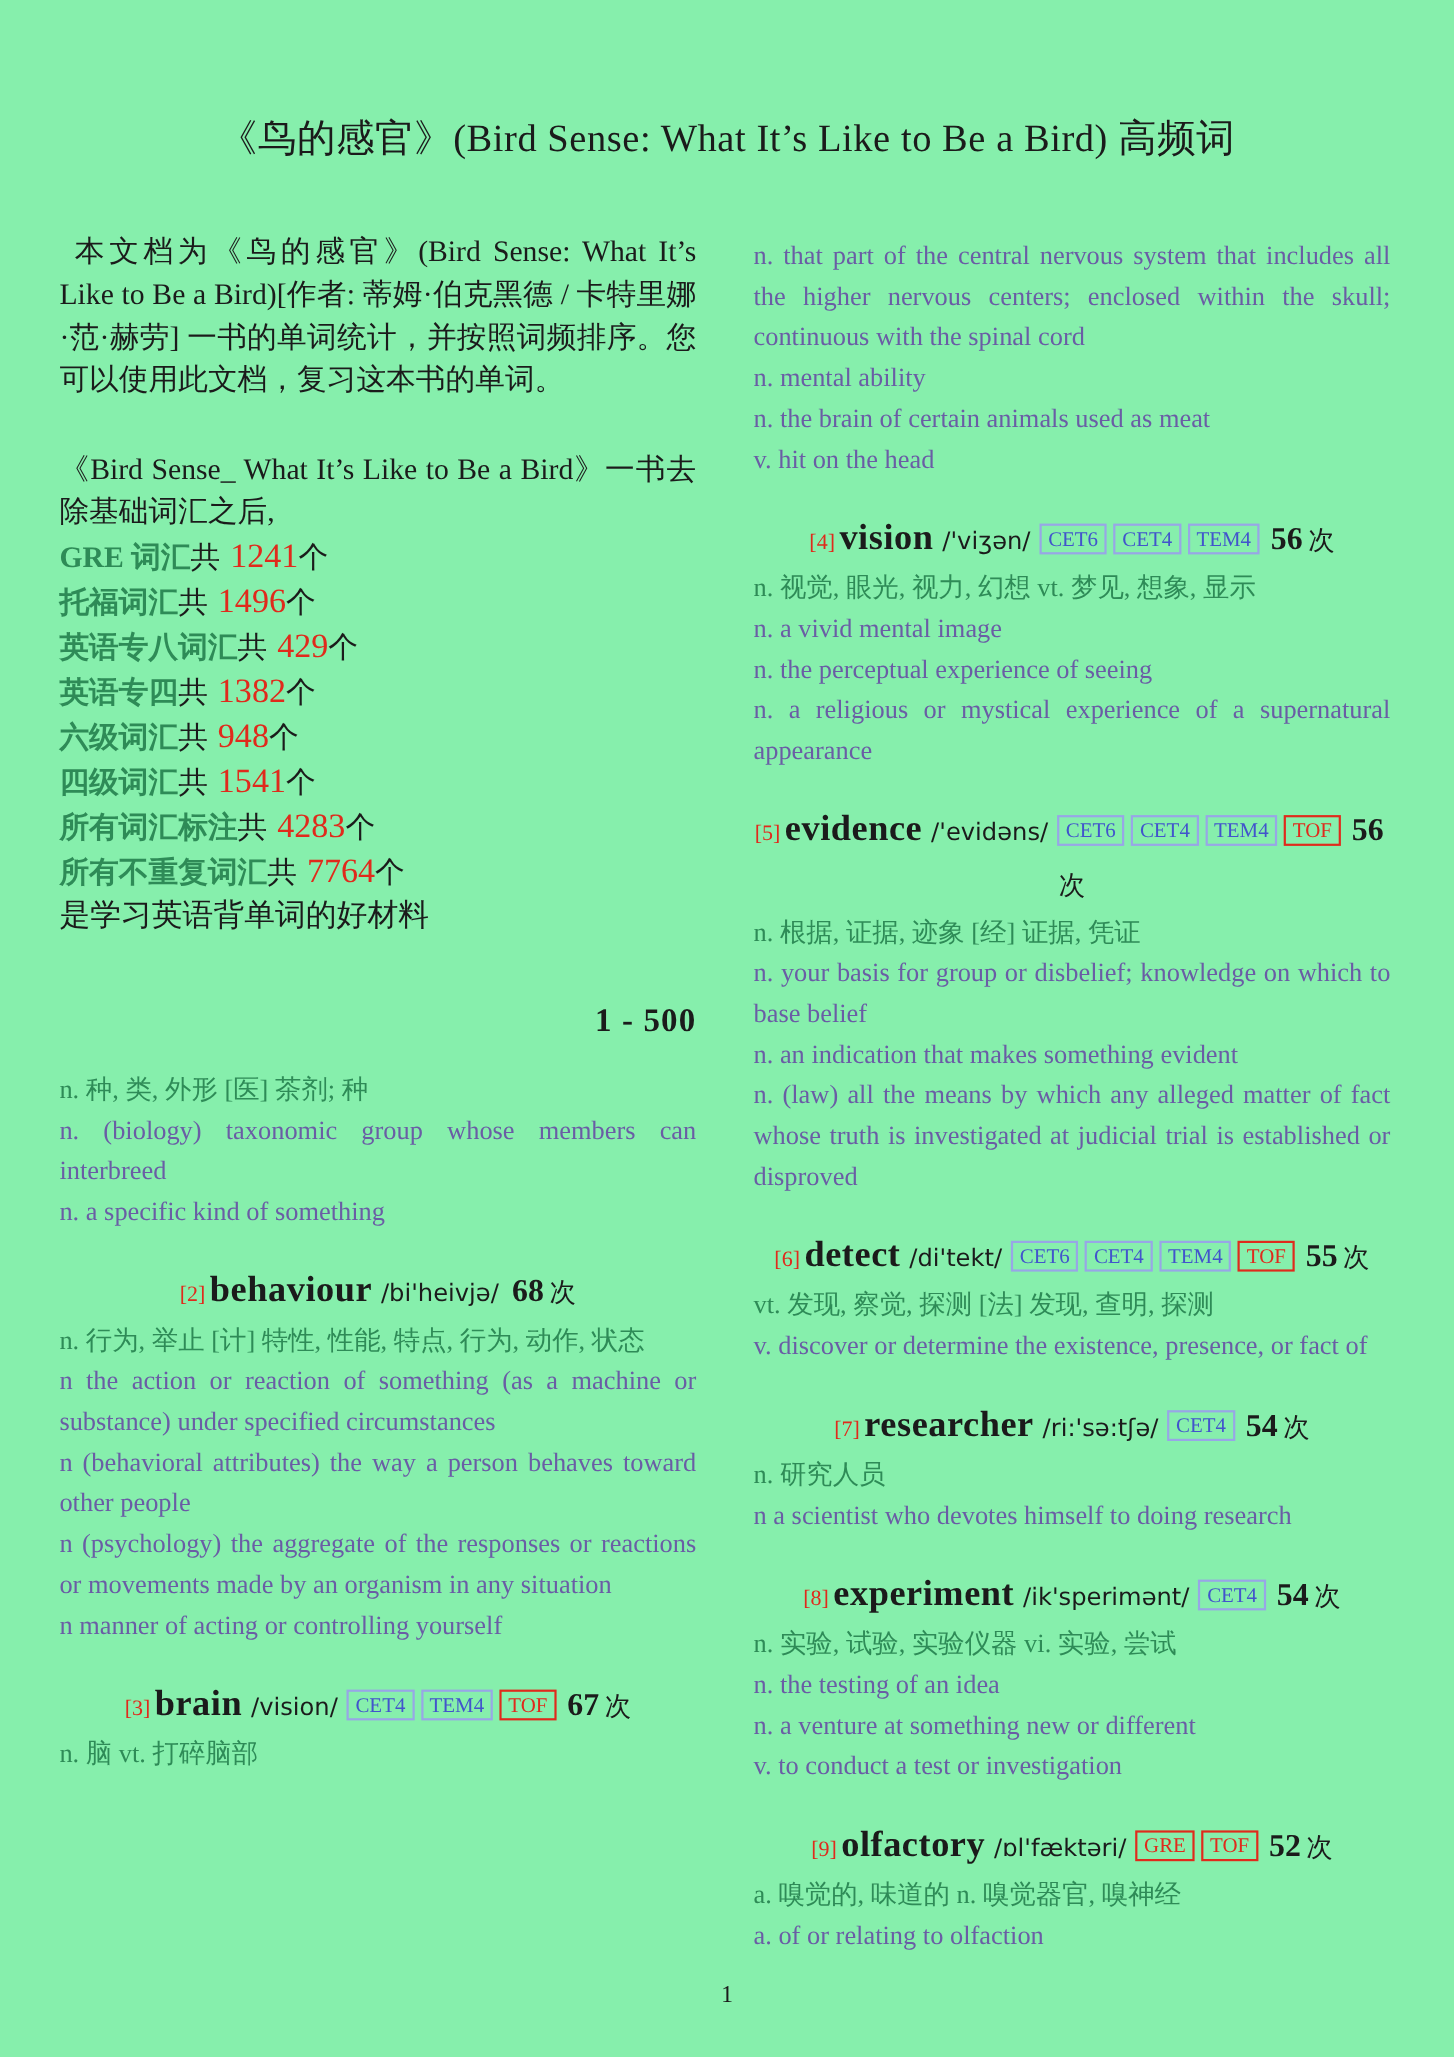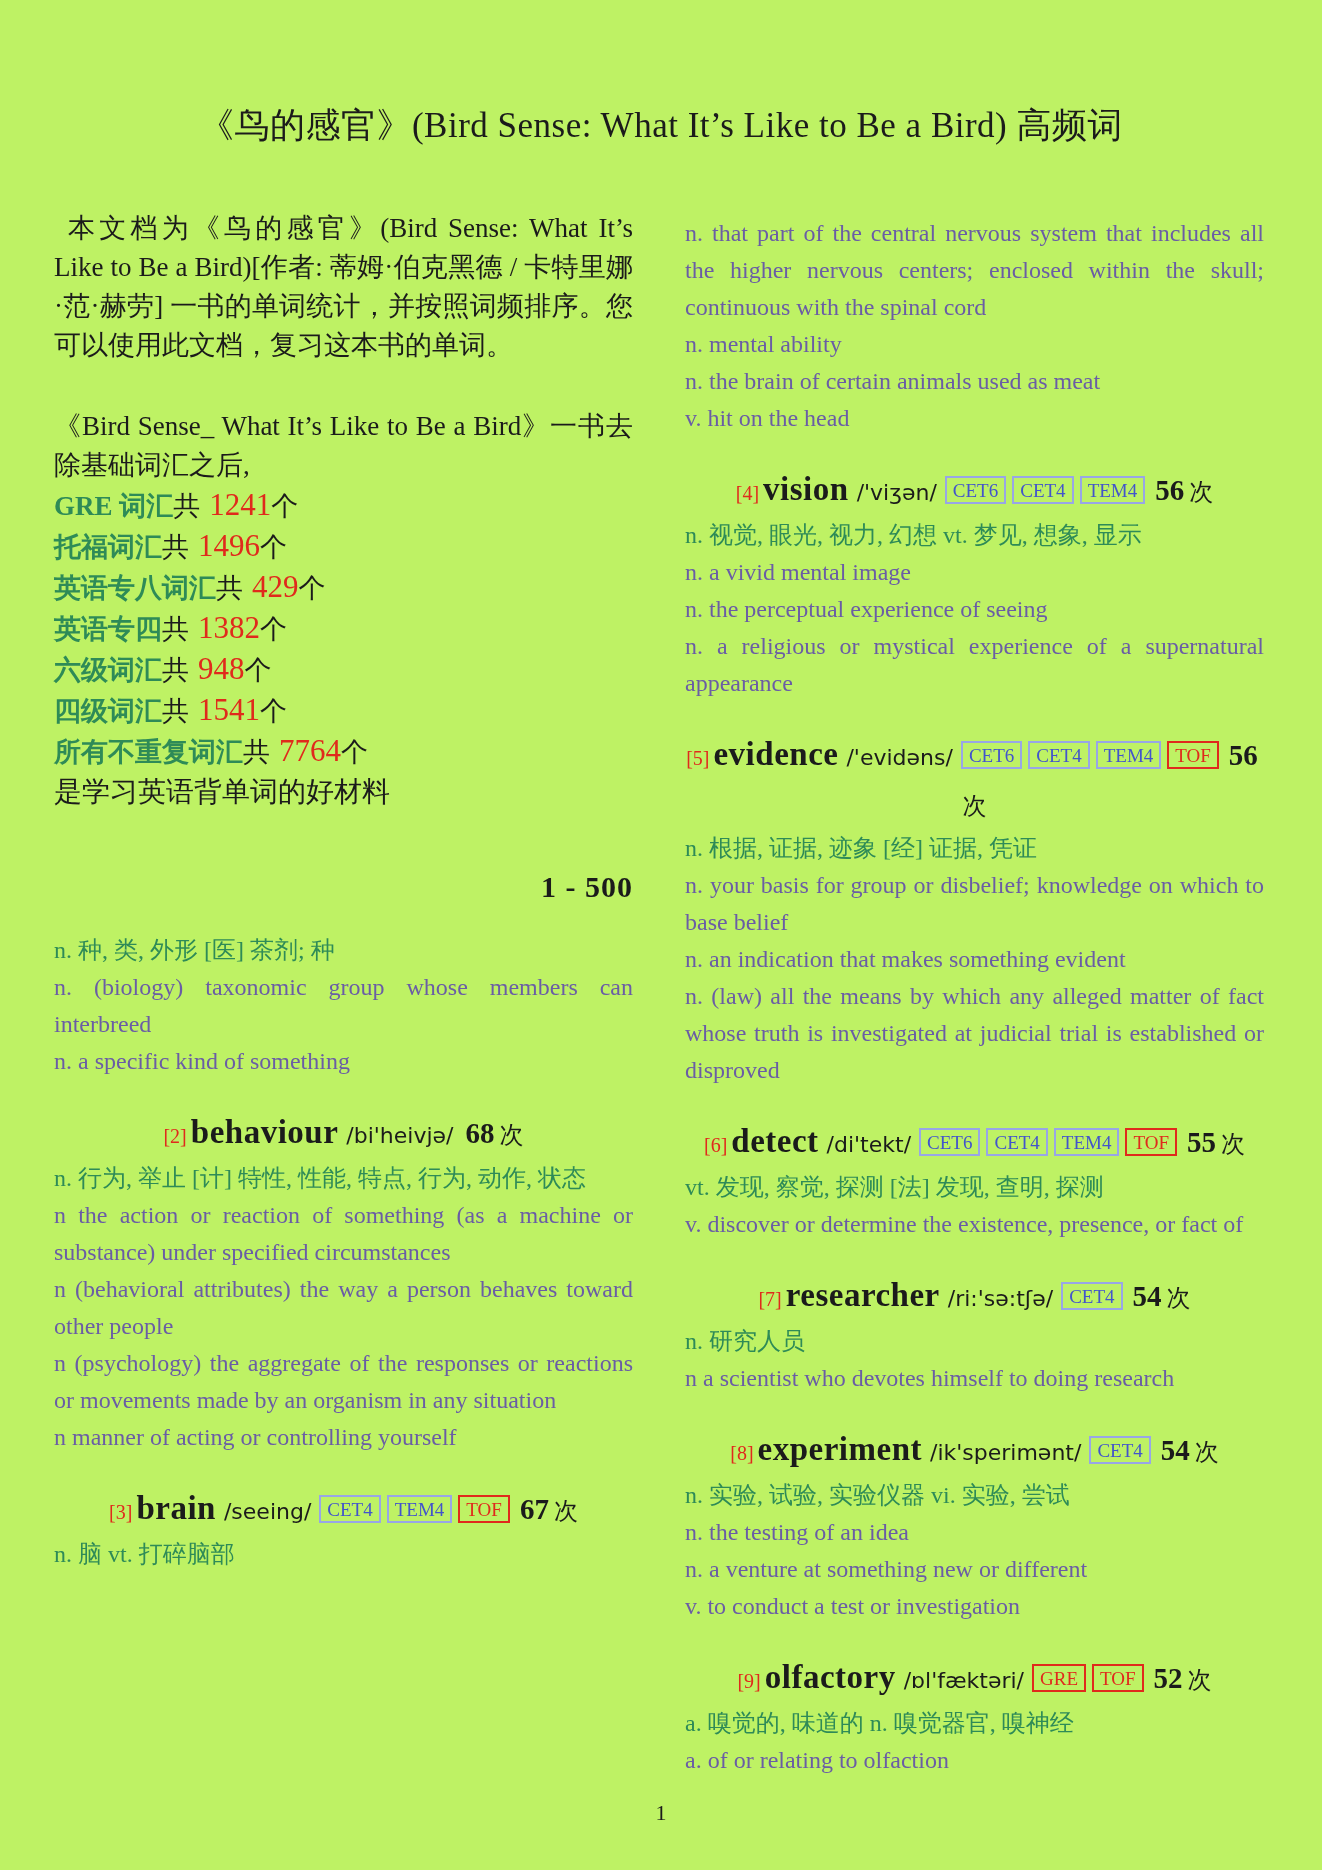--- a/index.html
+++ b/index.html
@@ -1,16 +1,16 @@
 <!DOCTYPE html>
 <html><head>
 <meta charset="utf-8">
 <style>
   html,body{margin:0;padding:0;background:#ffffff;}
-  .page{position:relative;width:1322px;height:1870px;background:#bef264;overflow:hidden;
+  .page{position:relative;width:1322px;height:1870px;background:#86efac;overflow:hidden;
         font-family:"Liberation Serif","DejaVu Serif",serif;color:#1b1b1b;}
   .doc-title{text-align:center;font-size:35px;font-weight:400;padding-top:102px;letter-spacing:.5px;}
   .columns{display:flex;gap:52px;padding:60px 56px 0 54px;}
   .col{width:579px;}
   .cn-para{font-size:27px;line-height:39px;text-align:justify;text-indent:14px;}
   .book-para{font-size:27px;line-height:39px;text-align:justify;margin-top:42px;}
   .stats{margin-top:0;}
   .stat-row{font-size:27px;line-height:39px;}
   .stat-label{color:#2e8b57;font-weight:bold;}
   .stat-num{color:#e02a1c;font-size:31px;margin-left:9px;}
@@ -48,20 +48,21 @@
 
       <div class="book-para">《Bird Sense_ What It’s Like to Be a Bird》一书去除基础词汇之后,</div>
 
       <div class="stats">
         <div class="stat-row"><span class="stat-label">GRE 词汇</span><span>共</span><span class="stat-num">1241</span><span>个</span></div>
         <div class="stat-row"><span class="stat-label">托福词汇</span><span>共</span><span class="stat-num">1496</span><span>个</span></div>
         <div class="stat-row"><span class="stat-label">英语专八词汇</span><span>共</span><span class="stat-num">429</span><span>个</span></div>
         <div class="stat-row"><span class="stat-label">英语专四</span><span>共</span><span class="stat-num">1382</span><span>个</span></div>
         <div class="stat-row"><span class="stat-label">六级词汇</span><span>共</span><span class="stat-num">948</span><span>个</span></div>
         <div class="stat-row"><span class="stat-label">四级词汇</span><span>共</span><span class="stat-num">1541</span><span>个</span></div>
+        <div class="stat-row"><span class="stat-label">所有词汇标注</span><span>共</span><span class="stat-num">4283</span><span>个</span></div>
         <div class="stat-row"><span class="stat-label">所有不重复词汇</span><span>共</span><span class="stat-num">7764</span><span>个</span></div>
         <div class="stat-closing">是学习英语背单词的好材料</div>
       </div>
 
       <div class="section-title">1 - 500</div>
 
       <div class="entry">
         <div class="def" data-color="green">n. 种, 类, 外形 [医] 茶剂; 种</div>
         <div class="def" data-color="purple">n. (biology) taxonomic group whose members can interbreed</div>
         <div class="def" data-color="purple">n. a specific kind of something</div>
@@ -73,21 +74,21 @@
         </p>
         <div class="def" data-color="green">n. 行为, 举止 [计] 特性, 性能, 特点, 行为, 动作, 状态</div>
         <div class="def" data-color="purple">n the action or reaction of something (as a machine or substance) under specified circumstances</div>
         <div class="def" data-color="purple">n (behavioral attributes) the way a person behaves toward other people</div>
         <div class="def" data-color="purple">n (psychology) the aggregate of the responses or reactions or movements made by an organism in any situation</div>
         <div class="def" data-color="purple">n manner of acting or controlling yourself</div>
       </div>
 
       <div class="entry">
         <p class="entry-head">
-          <span class="idx">[3]</span><span class="word">brain</span><span class="pron">/seeing/</span><span class="tag" data-type="blue">CET4</span><span class="tag" data-type="blue">TEM4</span><span class="tag" data-type="red">TOF</span><span class="count">67</span><span class="times">次</span>
+          <span class="idx">[3]</span><span class="word">brain</span><span class="pron">/vision/</span><span class="tag" data-type="blue">CET4</span><span class="tag" data-type="blue">TEM4</span><span class="tag" data-type="red">TOF</span><span class="count">67</span><span class="times">次</span>
         </p>
         <div class="def" data-color="green">n. 脑 vt. 打碎脑部</div>
       </div>
 
     </div>
 
     <div class="col">
 
       <div class="cont-defs">
         <div class="def" data-color="purple">n. that part of the central nervous system that includes all the higher nervous centers; enclosed within the skull; continuous with the spinal cord</div>

